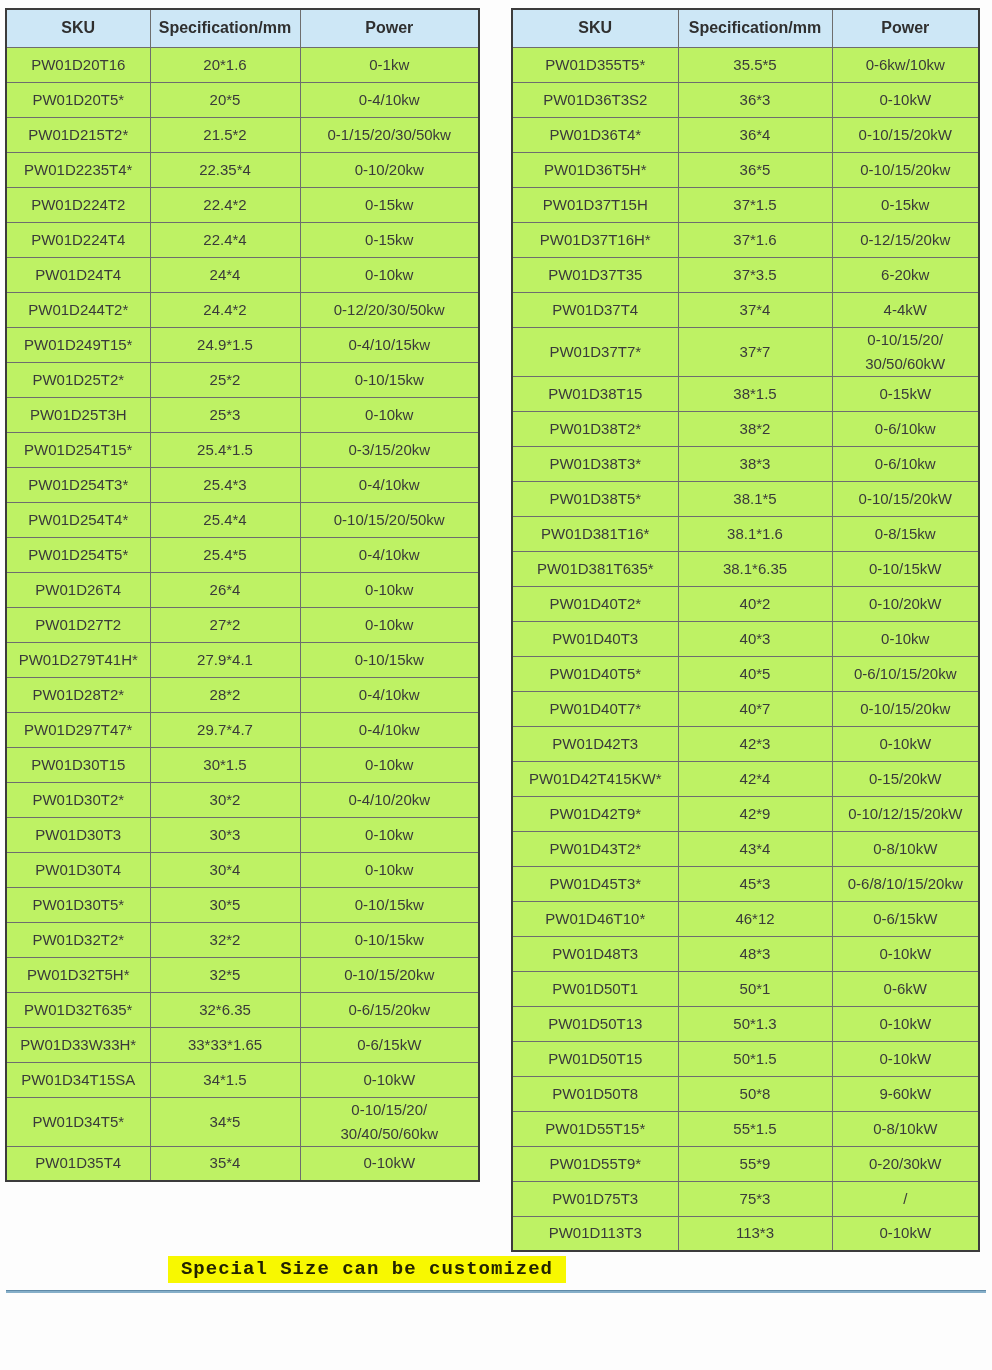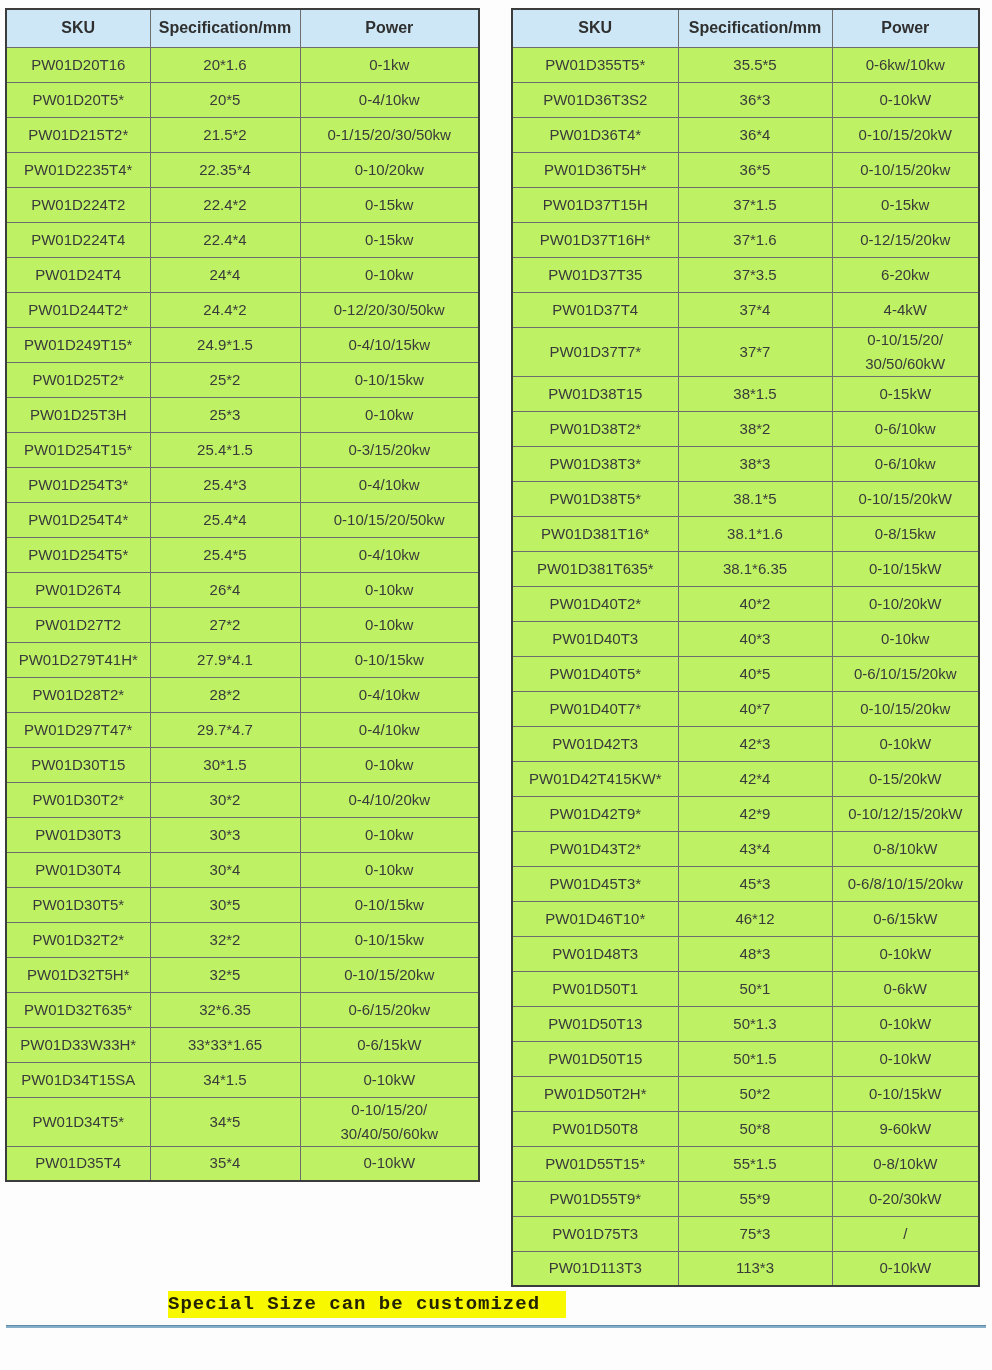--- a/index.html
+++ b/index.html
@@ -54,20 +54,21 @@
     white-space:pre-line;
     color:var(--text);
   }
   .note-row{
     margin:4px 0 0 168px;
   }
   .note-badge{
     display:inline-block;
     width:398px;
     background:var(--highlight);
+    text-align:center;
     font-family:"Liberation Mono", monospace;
     font-size:19px;
     font-weight:bold;
     color:#222200;
     padding:2px 0 3px 0;
     letter-spacing:1px;
   }
   .bottom-divider{
     margin:7px 6px 0 6px;
     height:3px;
@@ -412,25 +413,20 @@
           <td>PW01D50T13</td>
           <td>50*1.3</td>
           <td>0-10kW</td>
         </tr>
         <tr>
           <td>PW01D50T15</td>
           <td>50*1.5</td>
           <td>0-10kW</td>
         </tr>
         <tr>
-          <td>PW01D50T2H*</td>
-          <td>50*2</td>
-          <td>0-10/15kW</td>
-        </tr>
-        <tr>
           <td>PW01D50T8</td>
           <td>50*8</td>
           <td>9-60kW</td>
         </tr>
         <tr>
           <td>PW01D55T15*</td>
           <td>55*1.5</td>
           <td>0-8/10kW</td>
         </tr>
         <tr>

